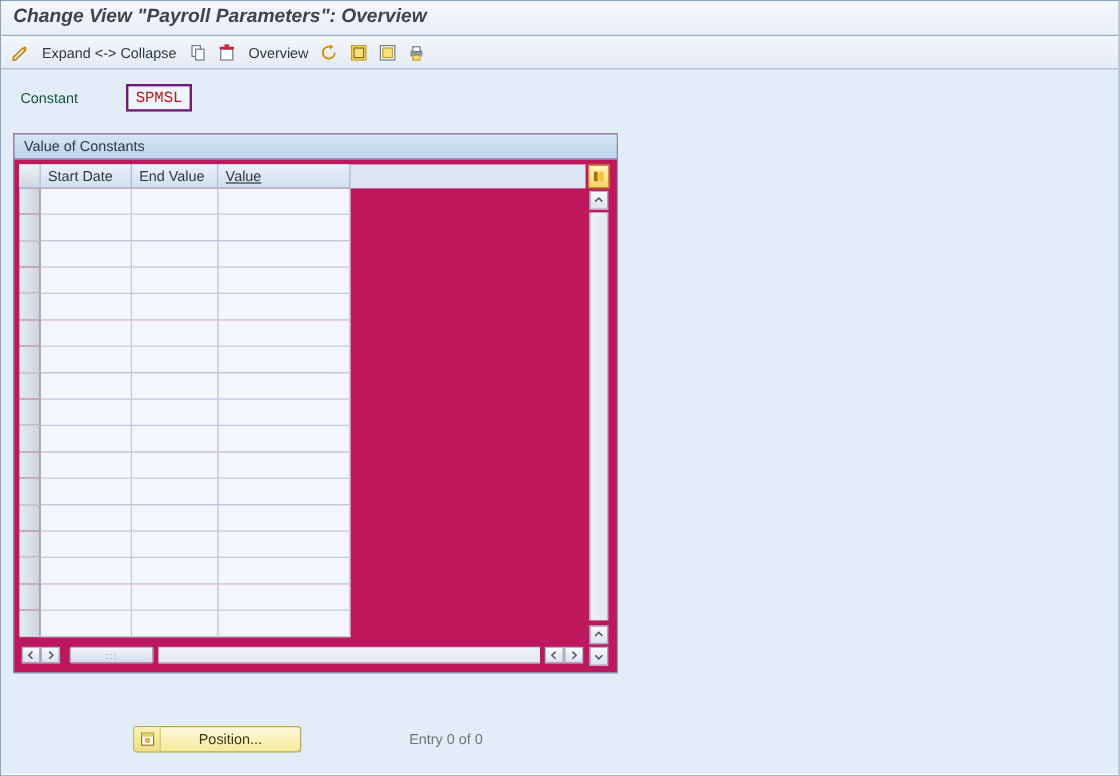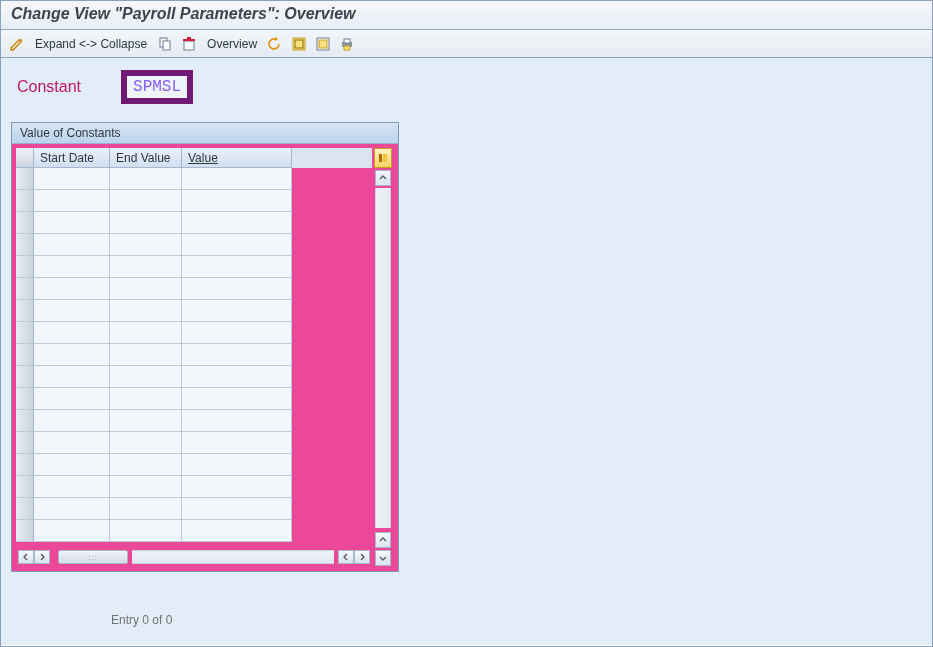--- a/index.html
+++ b/index.html
@@ -55,34 +55,34 @@
       padding: 12px 10px 10px 10px;
       position: relative;
     }
     .field-row {
       display: flex;
       align-items: center;
       gap: 40px;
       margin-bottom: 18px;
       padding-left: 6px;
     }
-    .field-label { font-size: 16px; color: #be185d; }
+    .field-label { font-size: 12px; color: #14532d; }
     .field-box {
       background: #eef4fb;
-      border: 6px solid #701a75;
+      border: 2px solid #701a75;
       padding: 2px 6px;
       min-width: 48px;
       font-family: 'Courier New', monospace;
-      font-size: 16px;
-      color: #8b5cf6;
+      font-size: 13px;
+      color: #b91c1c;
     }
     .panel {
       border: 1px solid #7e99b6;
-      background: #ec4899;
-      width: 388px;
+      background: #be185d;
+      width: 504px;
       height: 450px;
       margin-top: 2px;
     }
     .panel-title-bar {
       background: linear-gradient(#d7e5f4, #bcd3eb);
       border-bottom: 1px solid #94b0cd;
       padding: 3px 8px;
       font-size: 12px;
       color: #2d3742;
     }
@@ -470,16 +470,26 @@
               <svg viewBox="0 0 8 8">
                 <path d="M1 3 L4 6 L7 3" fill="none" stroke="#4b5a6b" stroke-width="1.3"></path>
               </svg>
             </span>
         </div>
       </div>
     </div>
   </div>
 
   <div class="footer-row">
+    <div class="position-btn">
+      <span class="icon-slot">
+        <svg viewBox="0 0 14 14">
+            <rect x="2" y="2" width="10" height="10" fill="#fff" stroke="#8a7a1f"></rect>
+            <rect x="2" y="2" width="10" height="3" fill="#dcd06a"></rect>
+            <rect x="5" y="6" width="4" height="4" fill="#f0a84a"></rect>
+          </svg>
+      </span>
+      <span class="label">Position...</span>
+    </div>
     <span class="entry-status">Entry 0 of 0</span>
   </div>
 
 </div>
 
 </body></html>

